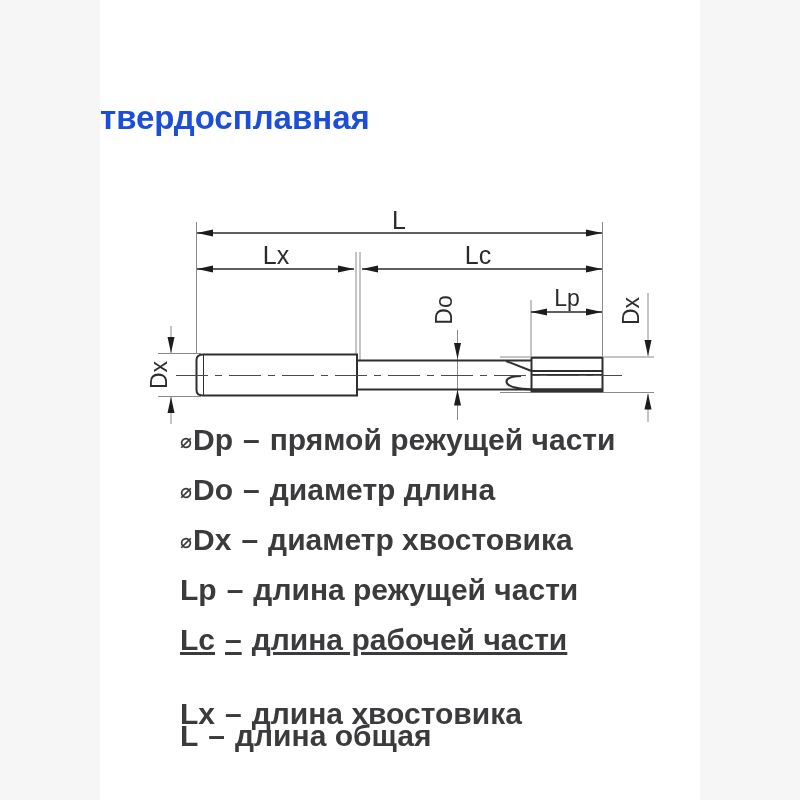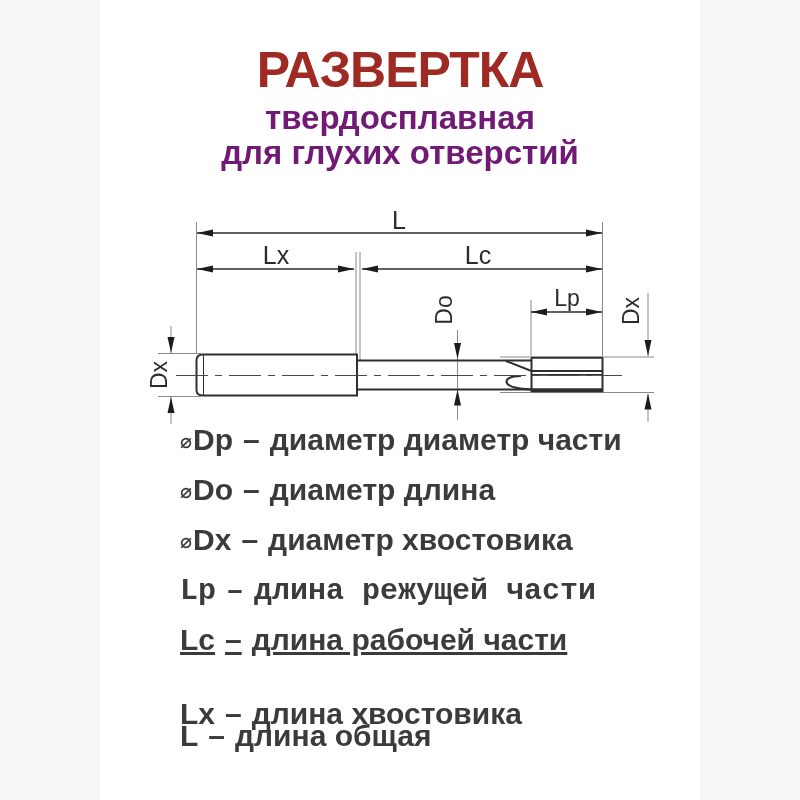--- a/index.html
+++ b/index.html
@@ -4,22 +4,22 @@
 <style>
   html,body{margin:0;padding:0;}
   body{font-family:"Liberation Sans",sans-serif;background:#ffffff;}
   .page{position:relative;width:800px;height:800px;background:#ffffff;overflow:hidden;}
   .side-band{position:absolute;top:0;width:100px;height:800px;background:#f6f6f7;}
   .band-left{left:0;}
   .band-right{left:700px;}
 
   .title{position:absolute;left:100px;width:600px;top:44px;text-align:center;
          font-weight:bold;font-size:50px;letter-spacing:-1px;color:#9f2a24;line-height:52px;}
-  .subtitle{position:absolute;left:100px;width:600px;top:100px;text-align:center;
-            font-weight:bold;color:#701a75;font-size:33px;line-height:35px;}
+  .subtitle{position:absolute;left:100px;width:600px;top:100px;
+            font-weight:bold;color:#1d4ed8;font-size:33px;line-height:35px;}
 
   .drawing-svg{position:absolute;left:0;top:0;}
 
   .dim-label{position:absolute;transform:translate(-50%,-50%);
              font-size:25px;color:#2b2b2b;white-space:nowrap;}
   .dim-label.small{font-size:23px;}
   .dim-label.rot{transform:translate(-50%,-50%) rotate(-90deg);}
 
   .legend{position:absolute;left:180px;top:0;width:520px;}
   .legend-row{position:absolute;left:0;height:40px;line-height:40px;white-space:nowrap;
@@ -29,24 +29,22 @@
   .legend-row .sep{margin:0 10px;}
 </style>
 </head>
 <body>
 
 <div class="page">
 
   <div class="side-band band-left"></div>
   <div class="side-band band-right"></div>
 
-  <div class="title">РАЗВЕРТКА</div>
   <div class="subtitle">
     <div>твердосплавная</div>
-    <div>для глухих отверстий</div>
   </div>
 
   <svg class="drawing-svg" width="800" height="450" viewBox="0 0 800 450">
     <g stroke="#8a8a8a" stroke-width="1">
       <line x1="196.5" y1="222" x2="196.5" y2="353"></line>
       <line x1="356" y1="252" x2="356" y2="354"></line>
       <line x1="360" y1="252" x2="360" y2="360"></line>
       <line x1="602.5" y1="222" x2="602.5" y2="356"></line>
       <line x1="531" y1="300" x2="531" y2="356"></line>
       <line x1="158" y1="353.5" x2="201" y2="353.5"></line>
@@ -105,29 +103,29 @@
   <span class="dim-label" style="left:399px;top:220px;">L</span>
   <span class="dim-label" style="left:276px;top:255px;">Lx</span>
   <span class="dim-label" style="left:478px;top:255px;">Lc</span>
   <span class="dim-label small" style="left:567px;top:298px;">Lp</span>
   <span class="dim-label small rot" style="left:444px;top:310px;">Do</span>
   <span class="dim-label small rot" style="left:631px;top:311px;">Dx</span>
   <span class="dim-label small rot" style="left:159px;top:375px;">Dx</span>
 
   <div class="legend">
     <div class="legend-row" style="top:420px;">
-      <span class="dia">⌀</span><span>Dp</span><span class="sep">–</span><span>диаметр диаметр части</span>
+      <span class="dia">⌀</span><span>Dp</span><span class="sep">–</span><span>прямой режущей части</span>
     </div>
     <div class="legend-row" style="top:470px;">
       <span class="dia">⌀</span><span>Do</span><span class="sep">–</span><span>диаметр длина</span>
     </div>
     <div class="legend-row" style="top:520px;">
       <span class="dia">⌀</span><span>Dx</span><span class="sep">–</span><span>диаметр хвостовика</span>
     </div>
-    <div class="legend-row" style="top:570px;font-family:Liberation Mono, monospace;">
+    <div class="legend-row" style="top:570px;">
       <span class="dia"></span><span>Lp</span><span class="sep">–</span><span>длина режущей части</span>
     </div>
     <div class="legend-row" style="top:620px;text-decoration:underline;">
       <span class="dia"></span><span>Lc</span><span class="sep">–</span><span>длина рабочей части</span>
     </div>
     <div class="legend-row" style="top:694px;">
       <span class="dia"></span><span>Lx</span><span class="sep">–</span><span>длина хвостовика</span>
     </div>
     <div class="legend-row" style="top:716px;">
       <span class="dia"></span><span>L</span><span class="sep">–</span><span>длина общая</span>

